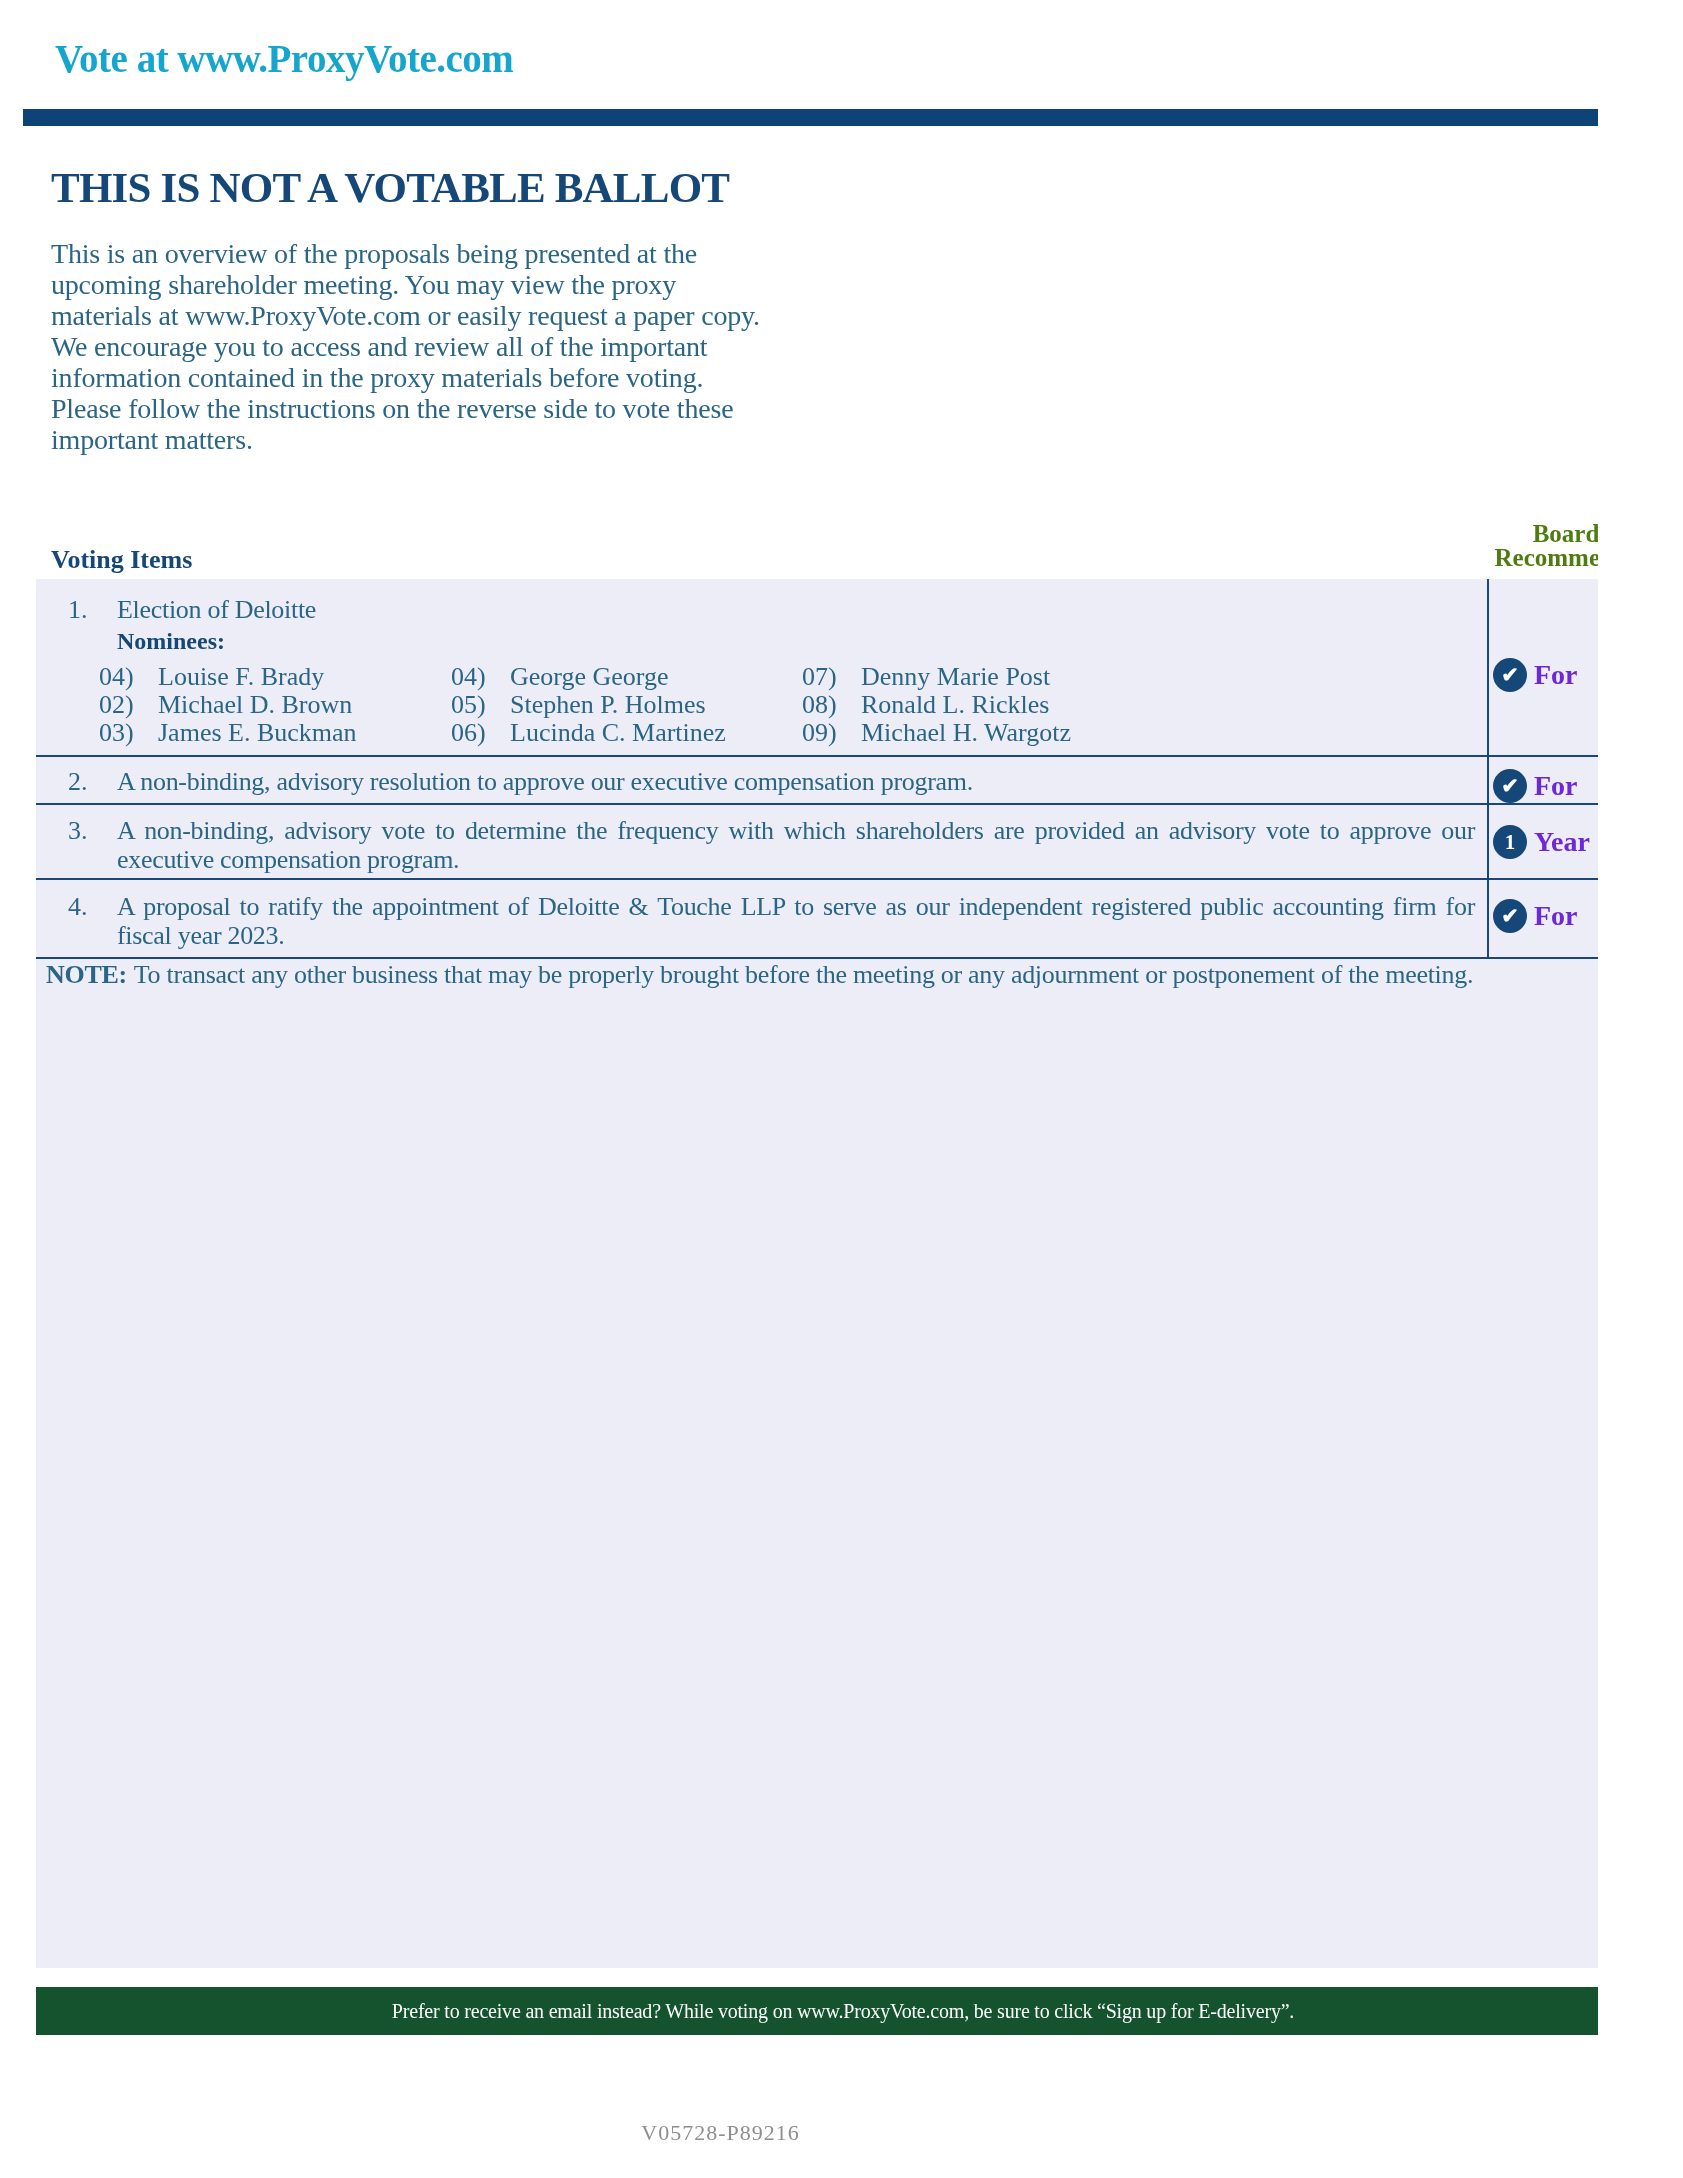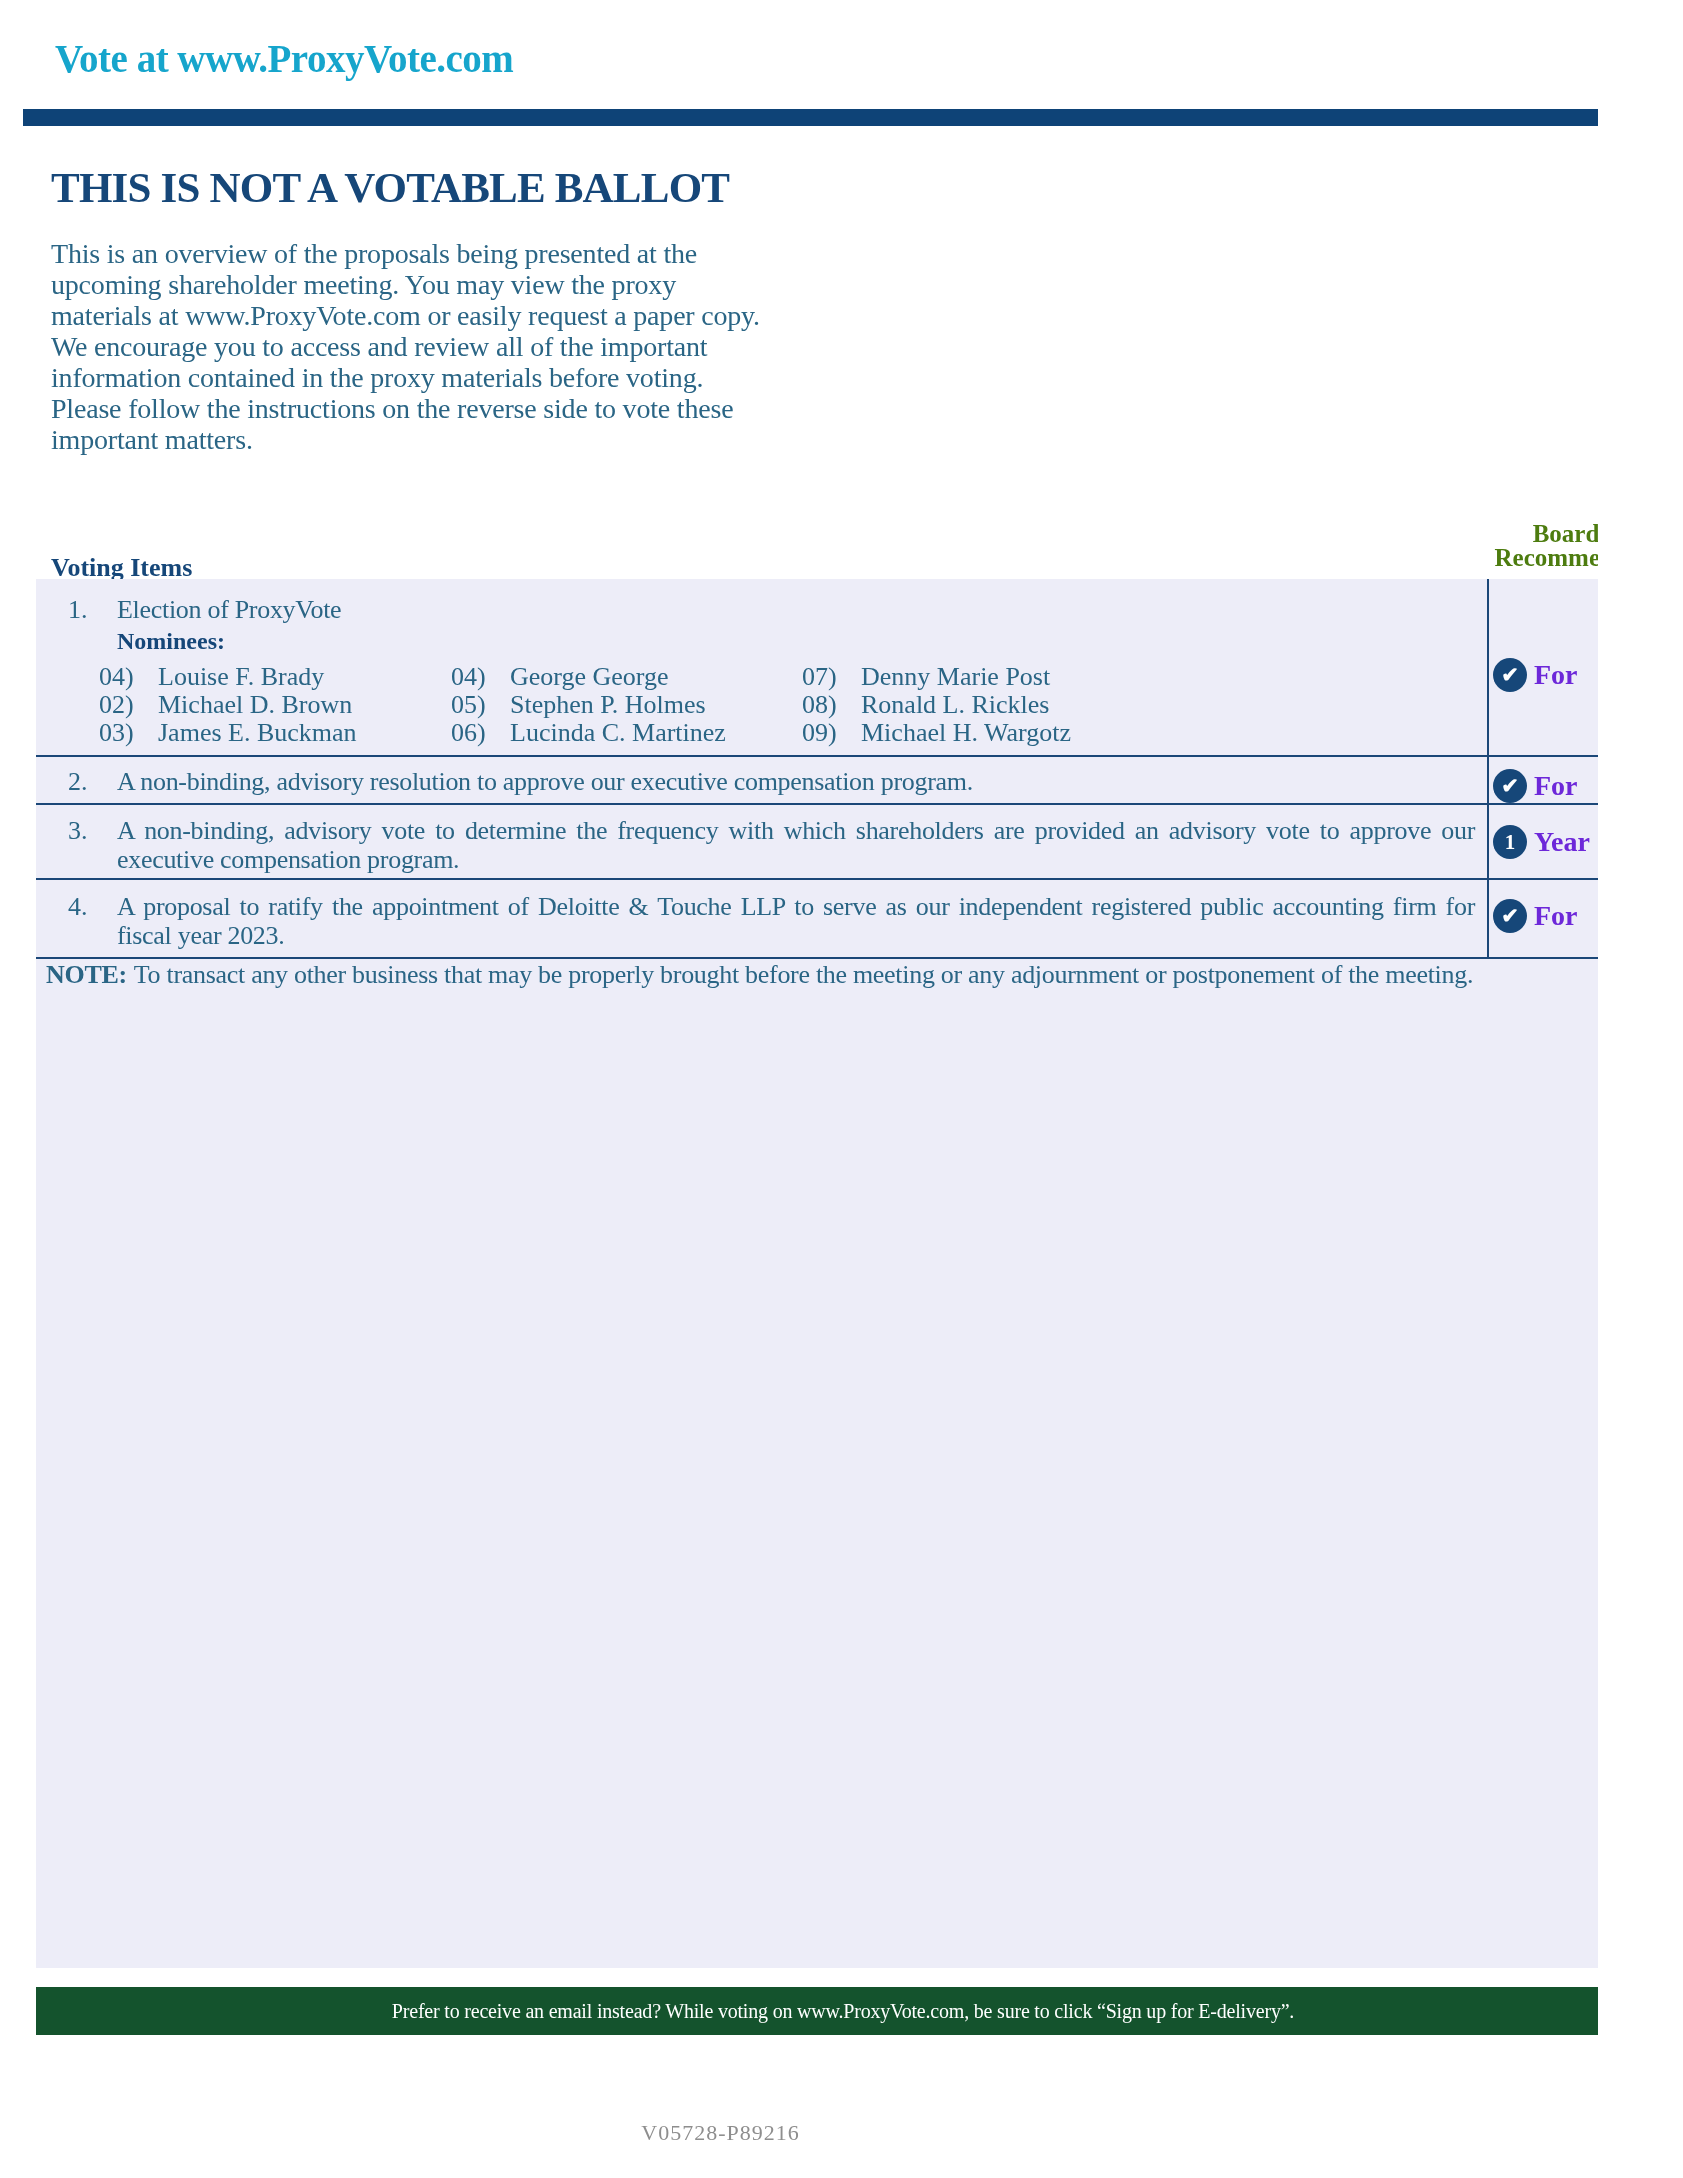--- a/index.html
+++ b/index.html
@@ -27,21 +27,21 @@
     letter-spacing:-0.8px; white-space:nowrap;
   }
   .intro{
     position:absolute; left:51px; top:238px; width:911px;
     font-size:28px; line-height:31px; color:#2A6585;
     white-space:pre-line; letter-spacing:-0.2px;
   }
   
   .voting-items-header{
     position:absolute; left:51px; top:545px;
-    font-size:26px; font-weight:bold; color:#164779;margin-top:8px;
+    font-size:26px; font-weight:bold; color:#164779;
   }
   .board-header{
     position:absolute; left:1483px; top:522px; width:166px;
     text-align:center; font-size:25px; font-weight:bold;
     color:#4d7c0f; line-height:24px;
   }
   
   .vtable{
     position:absolute; left:36px; top:579px;
     width:1612px; height:1389px; background:#EDEDF8;
@@ -129,21 +129,21 @@
 
   <div class="voting-items-header">Voting Items</div>
   <div class="board-header">
     <div>Board</div>
     <div>Recommends</div>
   </div>
 
   <div class="vtable">
 
     <div class="item-num num1">1.</div>
-    <div class="item-text row1-text">Election of ProxyVote</div>
+    <div class="item-text row1-text">Election of Deloitte</div>
     <div class="nominees-label">Nominees:</div>
 
     <div class="nom-col nom-col1">
       <div class="nom-line">
         <span class="nom-num">04)</span>
         <span class="nom-name">Louise F. Brady</span>
       </div>
       <div class="nom-line">
         <span class="nom-num">02)</span>
         <span class="nom-name">Michael D. Brown</span>

